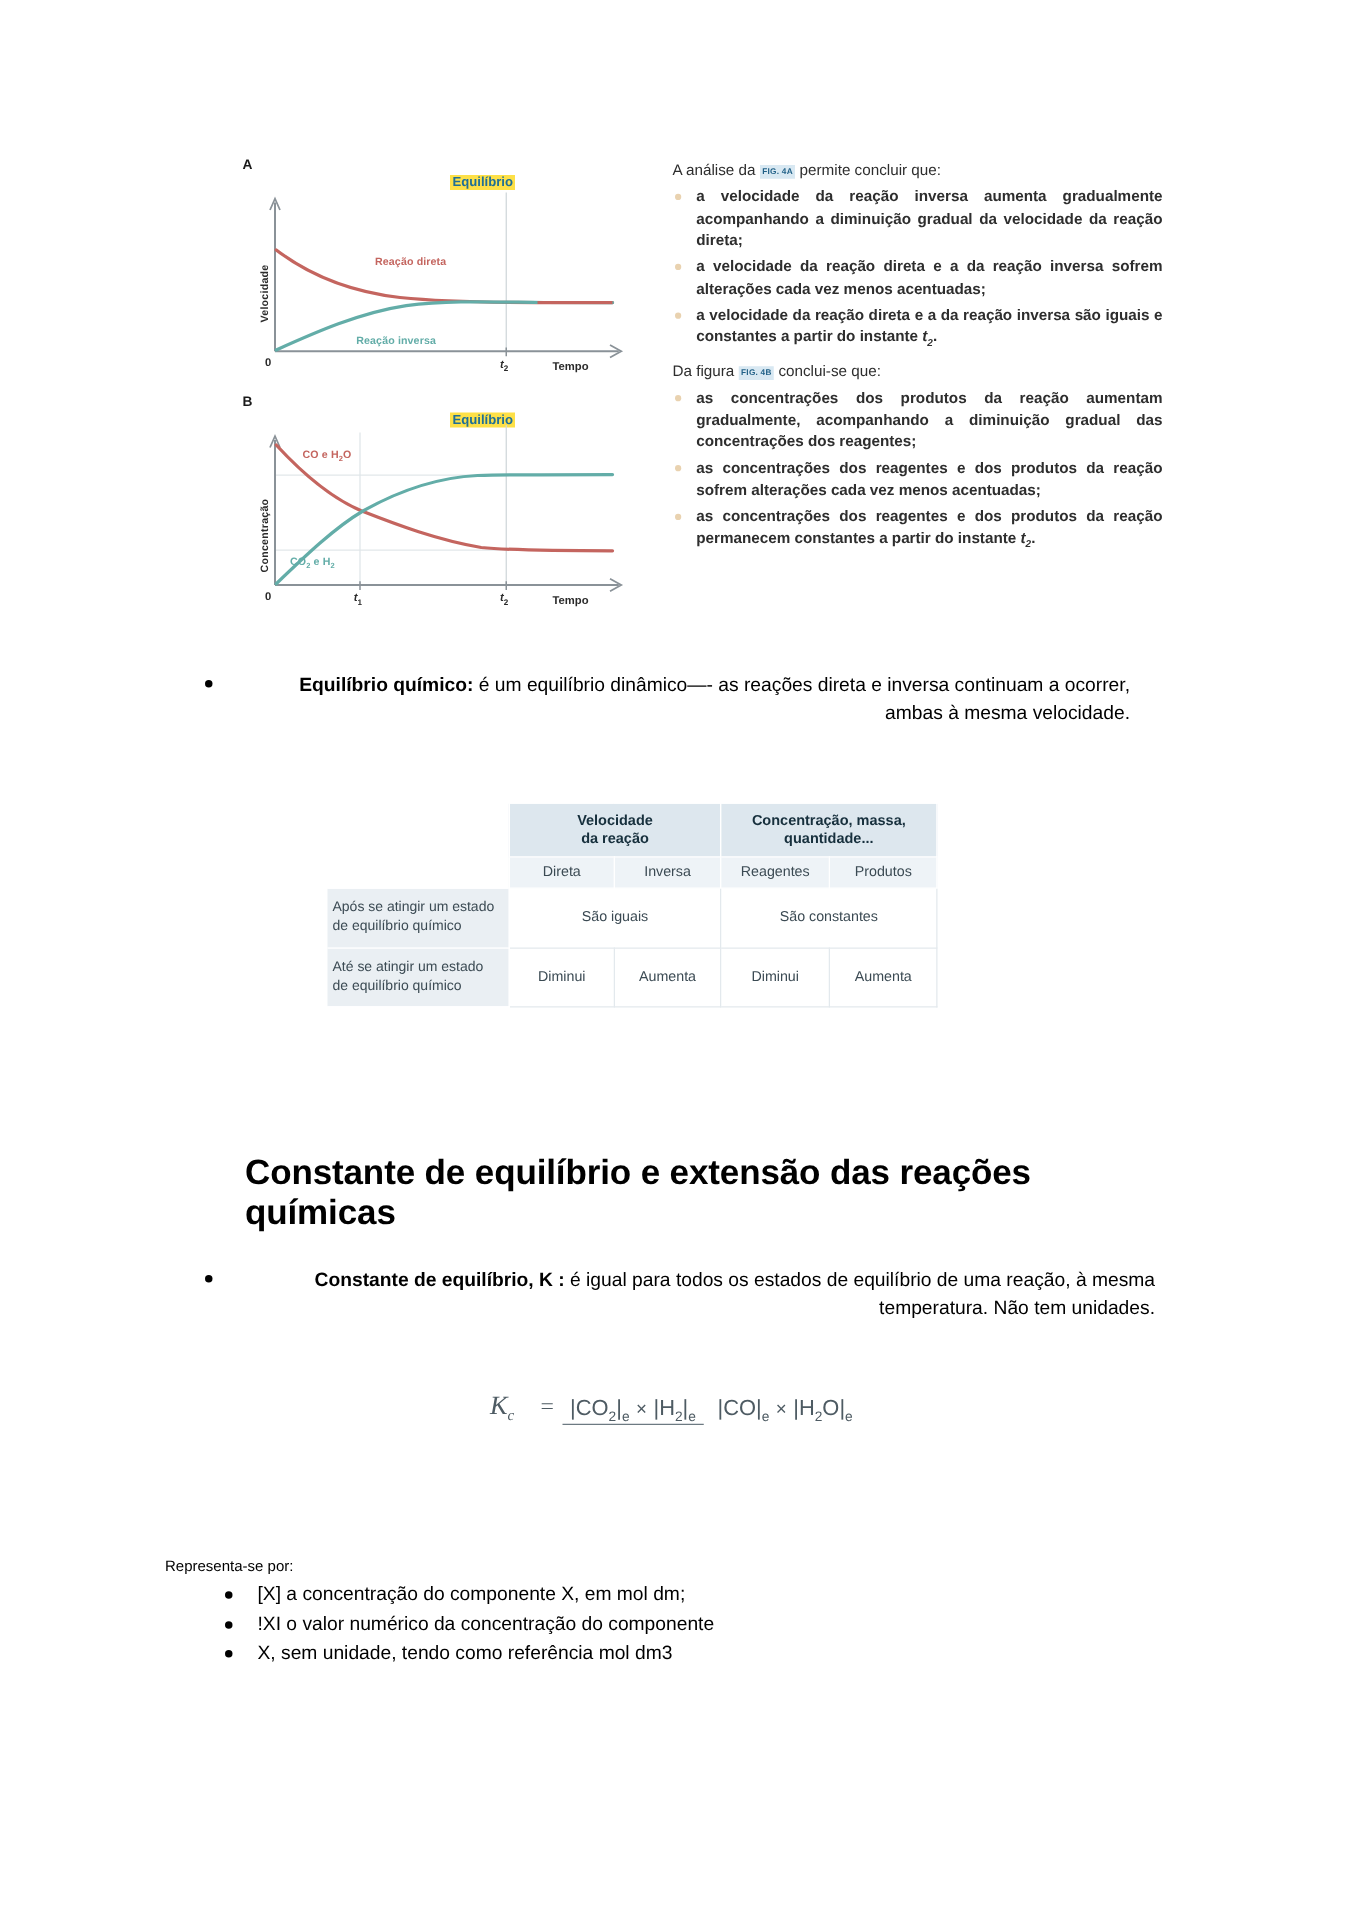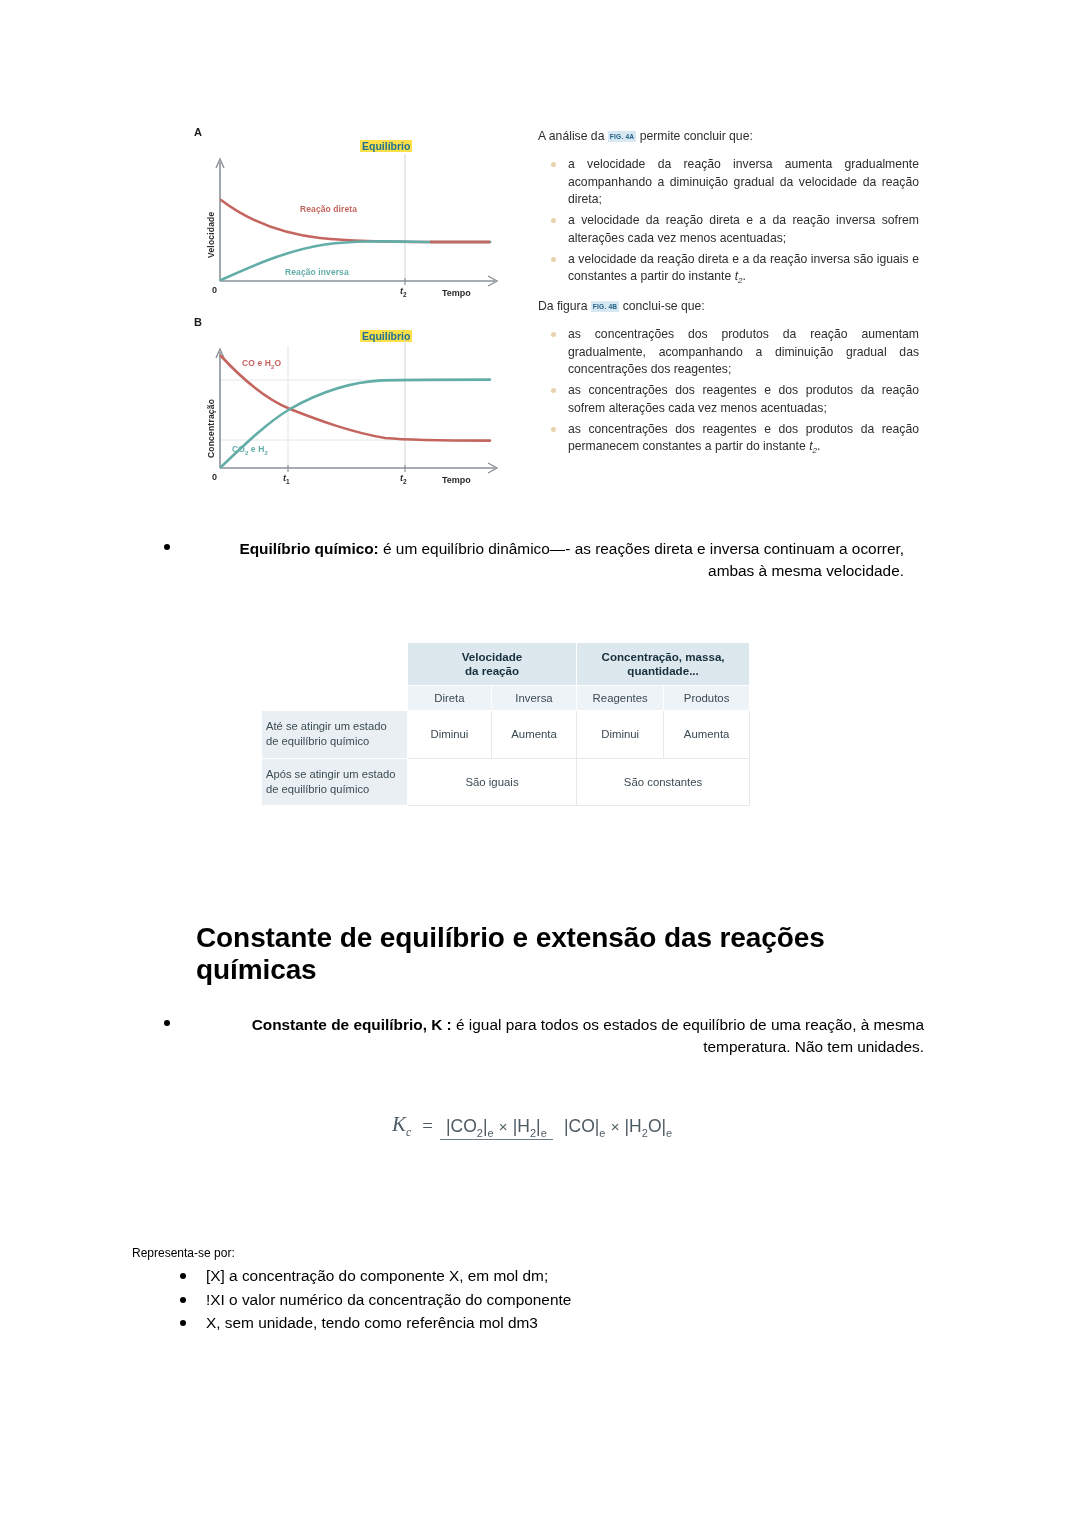--- a/index.html
+++ b/index.html
@@ -111,22 +111,23 @@
     font-size: 6.6px;
     font-weight: bold;
     color: #1f5f86;
     background: #d8e8f2;
     padding: 1px 2px;
     vertical-align: 1.5px;
     letter-spacing: .2px;
   }
   ul.note-list {
     list-style: none;
-    margin: 11px;
+    margin: 0;
     padding: 0;
+    font-weight: bold;
   }
   ul.note-list li {
     position: relative;
     padding-left: 19px;
     margin-bottom: 4px;
     text-align: justify;
     font-size: 12.2px;
     line-height: 1.42;
   }
   ul.note-list li::before {
@@ -234,21 +235,21 @@
     top: 1112px;
     display: flex;
     align-items: center;
     color: #4e5b63;
     font-family: "Liberation Serif", serif;
     font-size: 21px;
   }
   .formula .kc {
     font-style: italic;
     font-size: 21px;
-    margin-right: 8px;
+    margin-right: 18px;
     letter-spacing: 0;
     font-family: Liberation Serif, serif;
   }
   .formula .kc sub { font-size: 12px; font-style: italic; }
   .formula .eq { margin: 0 7px 0 3px; font-size: 19px; }
   .frac { display: inline-block; text-align: center; }
   .frac .num {
     padding: 0 6px 3px 6px;
     border-bottom: 1.6px solid #6d7a82;
     white-space: nowrap;
@@ -413,36 +414,36 @@
   </tr>
   <tr>
     <td class="corner"></td>
     <td class="sub-head">Direta</td>
     <td class="sub-head">Inversa</td>
     <td class="sub-head">Reagentes</td>
     <td class="sub-head">Produtos</td>
   </tr>
   <tr>
     <td class="rowhead">
+      <span>Após se atingir um estado</span><br>
+      <span>de equilíbrio químico</span>
+    </td>
+    <td class="cell span" colspan="2">São iguais</td>
+    <td class="cell span" colspan="2">São constantes</td>
+  </tr>
+  <tr>
+    <td class="rowhead">
       <span>Até se atingir um estado</span><br>
       <span>de equilíbrio químico</span>
     </td>
     <td class="cell">Diminui</td>
     <td class="cell">Aumenta</td>
     <td class="cell">Diminui</td>
     <td class="cell">Aumenta</td>
   </tr>
-  <tr>
-    <td class="rowhead">
-      <span>Após se atingir um estado</span><br>
-      <span>de equilíbrio químico</span>
-    </td>
-    <td class="cell span" colspan="2">São iguais</td>
-    <td class="cell span" colspan="2">São constantes</td>
-  </tr>
 </tbody>
   </table>
 
 <div class="section-heading">Constante de equilíbrio e extensão das reações químicas</div>
 
 <div class="doc-bullet" style="left:164px; top:998px; width:760px;margin-top:16px;">
   <span class="dot"></span>
   <span class="btxt"><b>Constante de equilíbrio, K :</b><span> é igual para todos os estados de equilíbrio de uma reação, à mesma temperatura. Não tem unidades.</span></span>
 </div>
 

